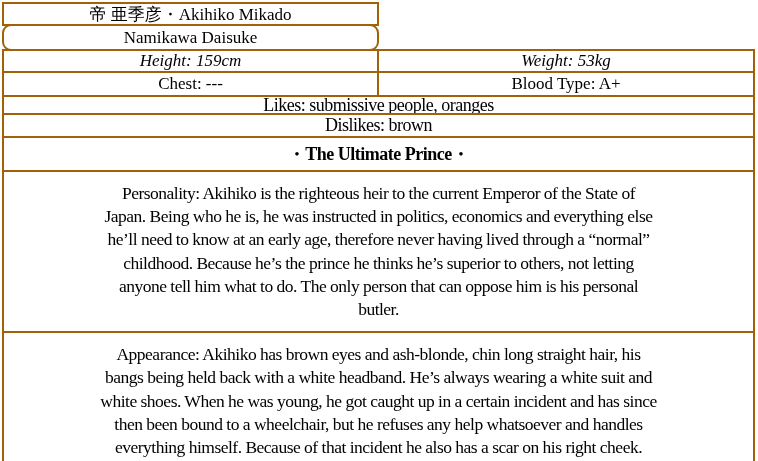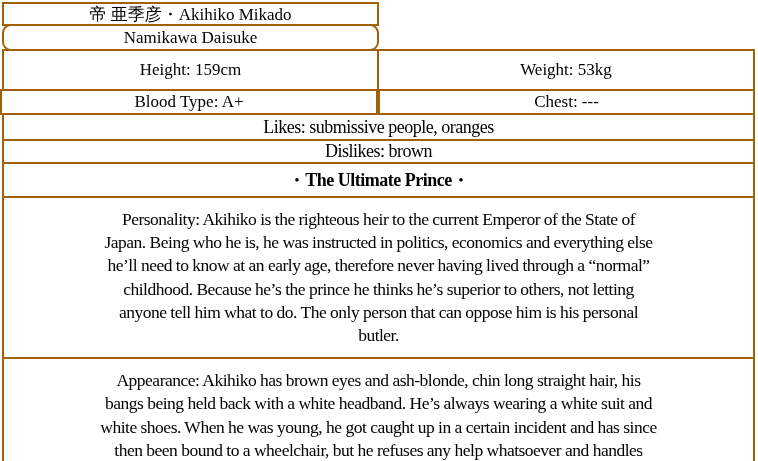--- a/index.html
+++ b/index.html
@@ -31,24 +31,24 @@
   .half  { width: 377px; }
   .left  { width: 377px; }
   .right { width: 378px; margin-left: -2px; }
   .full  { width: 753px; }
 
   .std    { font-size: 17px; }
   .narrow { font-size: 18px; letter-spacing: -0.5px; }
 
   .h-name     { height: 24px; }
   .h-va       { height: 27px; border-radius: 9px; }
-  .h-split    { height: 42px; }
+  .h-split    { height: 24px; font-style: italic; }
   .h-split2   { height: 26px; }
   .h-dob      { height: 29px; }
-  .h-likes    { height: 28px; }
+  .h-likes    { height: 20px; }
   .h-dislikes { height: 25px; }
   .h-title    { height: 36px; font-weight: bold; }
 
   .para {
     display: block;
     white-space: pre-line;
     line-height: 23.2px;
     padding: 10px 6px;
     font-size: 17.5px;
   }
@@ -75,25 +75,25 @@
   <div class="row">
     <div class="cell left std h-split">
       <span>Height: 159cm</span>
     </div>
     <div class="cell right std h-split">
       <span>Weight: 53kg</span>
     </div>
   </div>
 
   <div class="row">
+    <div class="cell left std h-split2">
+      <span>Chest: ---</span>
+    </div>
     <div class="cell right std h-split2">
       <span>Blood Type: A+</span>
-    </div>
-    <div class="cell left std h-split2">
-      <span>Chest: ---</span>
     </div>
   </div>
 
 
   <div class="cell full narrow h-likes">
     <span>Likes: submissive people, oranges</span>
   </div>
 
   <div class="cell full narrow h-dislikes">
     <span>Dislikes: brown</span>

